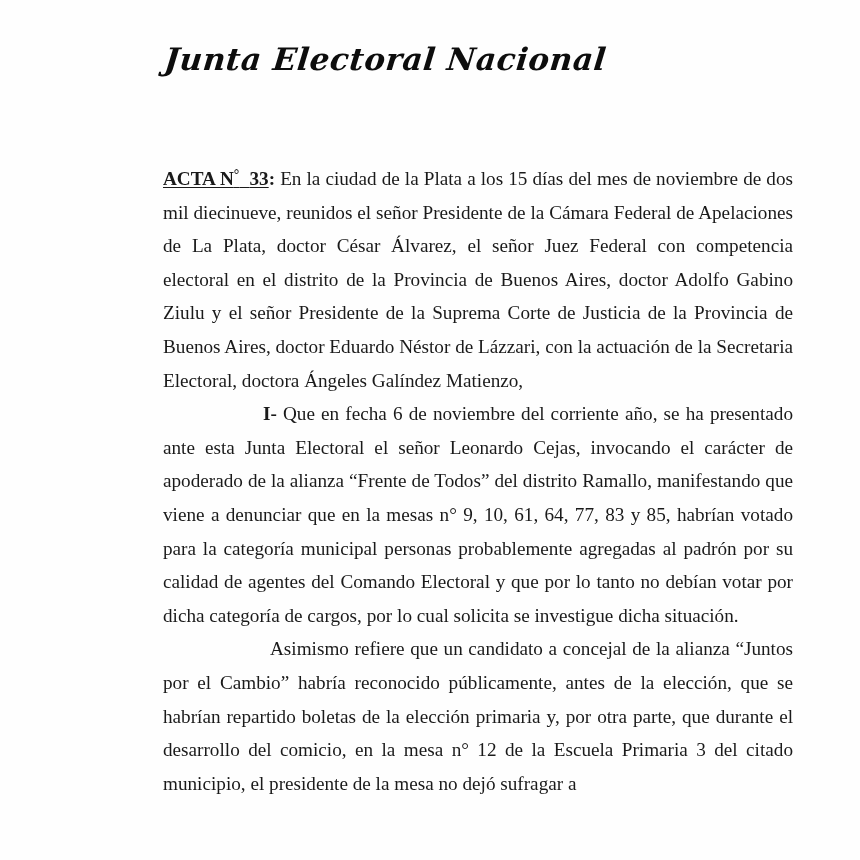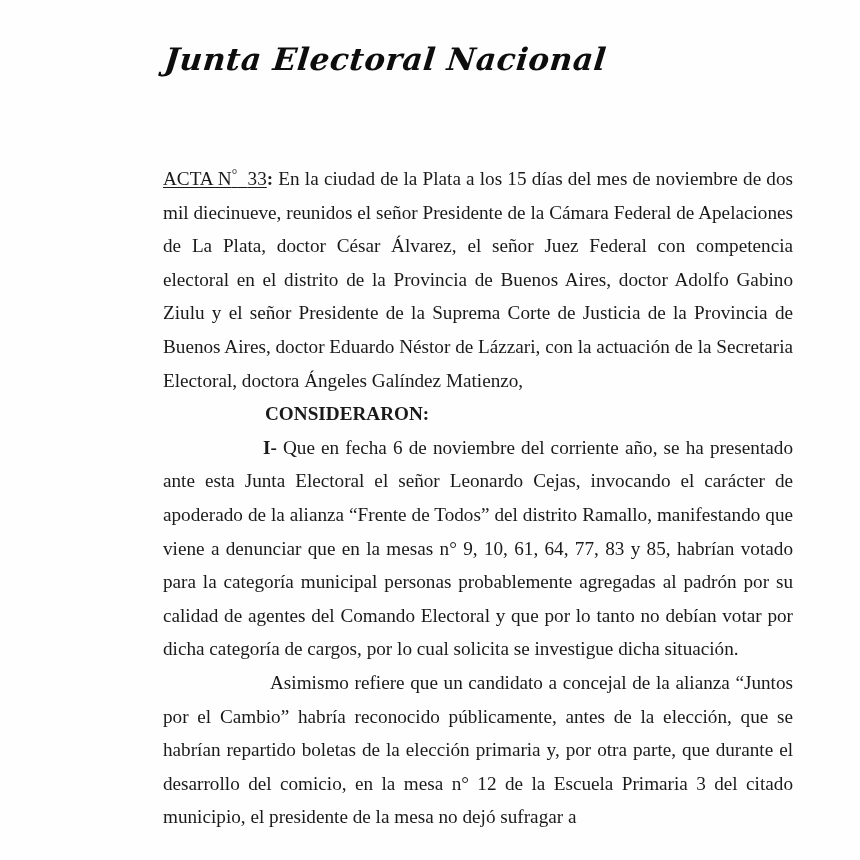--- a/index.html
+++ b/index.html
@@ -69,21 +69,21 @@
   p.para:last-child {
     text-align-last: left;
   }
 
   .indent-1 { text-indent: 102px; }
   .indent-2 { text-indent: 100px; }
   .indent-3 { text-indent: 107px; }
 
   .bold { font-weight: bold; }
   .underline-head {
-    font-weight: normal;
+    font-weight: bold;
     text-decoration: underline;
     text-underline-offset: 2px;
   }
   .sup-deg {
     font-size: 0.72em;
     vertical-align: 0.42em;
     line-height: 0;
   }
   .nowrap { white-space: nowrap; }
 
@@ -97,21 +97,20 @@
 <div class="page">
 
   <div class="letterhead">
     <div class="letterhead-title">Junta Electoral Nacional</div>
   </div>
 
   <div class="body-block">
 
     <p class="para"><span class="underline-head nowrap"><span>ACTA N</span><span class="sup-deg">°</span><span>&nbsp; </span><span>33</span></span><span class="bold">:</span><span> En la ciudad de la Plata a los 15 días del mes de noviembre de dos mil diecinueve, reunidos el señor Presidente de la Cámara Federal de Apelaciones de La Plata, doctor César Álvarez, el señor Juez Federal con competencia electoral en el distrito de la Provincia de Buenos Aires, doctor Adolfo Gabino Ziulu y el señor Presidente de la Suprema Corte de Justicia de la Provincia de Buenos Aires, doctor Eduardo Néstor de Lázzari, con la actuación de la Secretaria Electoral, doctora Ángeles Galíndez Matienzo,</span></p>
 
-    <p class="para indent-1 heading-line"><span class="bold">CONSIDERARON:</span></p>
 
     <p class="para indent-2"><span class="bold">I-</span><span> Que en fecha 6 de noviembre del corriente año, se ha presentado ante esta Junta Electoral el señor Leonardo Cejas, invocando el carácter de apoderado de la alianza  “Frente de Todos” del distrito Ramallo, manifestando que viene a denunciar que en la mesas n° 9, 10, 61, 64, 77, 83 y 85, habrían votado para la categoría municipal personas probablemente agregadas al padrón por su calidad de agentes del Comando Electoral y que por lo tanto no debían votar por dicha categoría de cargos, por lo cual solicita se investigue dicha situación.</span></p>
 
     <p class="para indent-3"><span>Asimismo refiere que un candidato a concejal de la alianza “Juntos por el Cambio” habría reconocido públicamente, antes de la elección, que se habrían repartido boletas de la elección primaria y, por otra parte, que durante el desarrollo del comicio, en la mesa n° 12 de la Escuela Primaria 3 del citado municipio, el presidente de la mesa no dejó sufragar a</span></p>
 
   </div>
 
 </div>
 
 </body></html>

